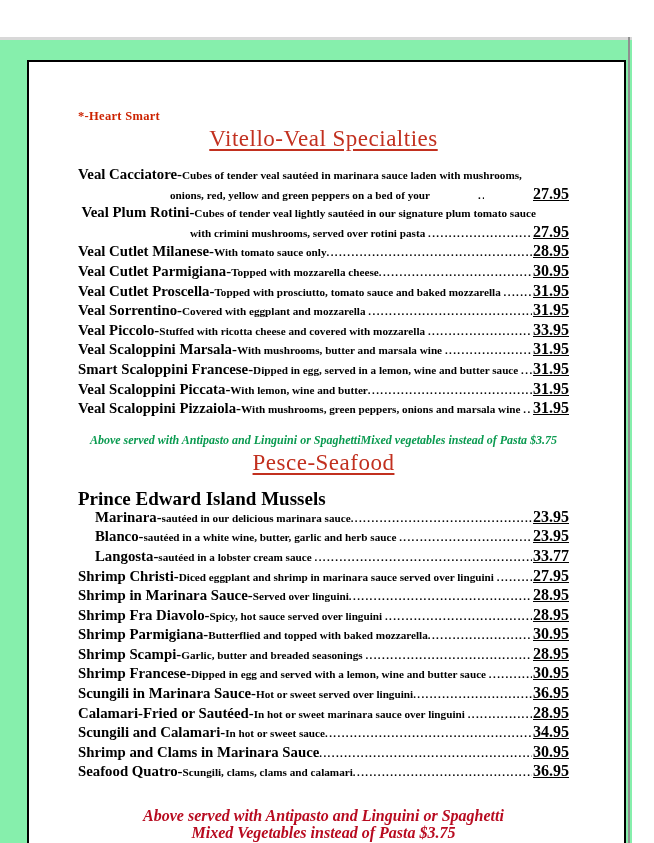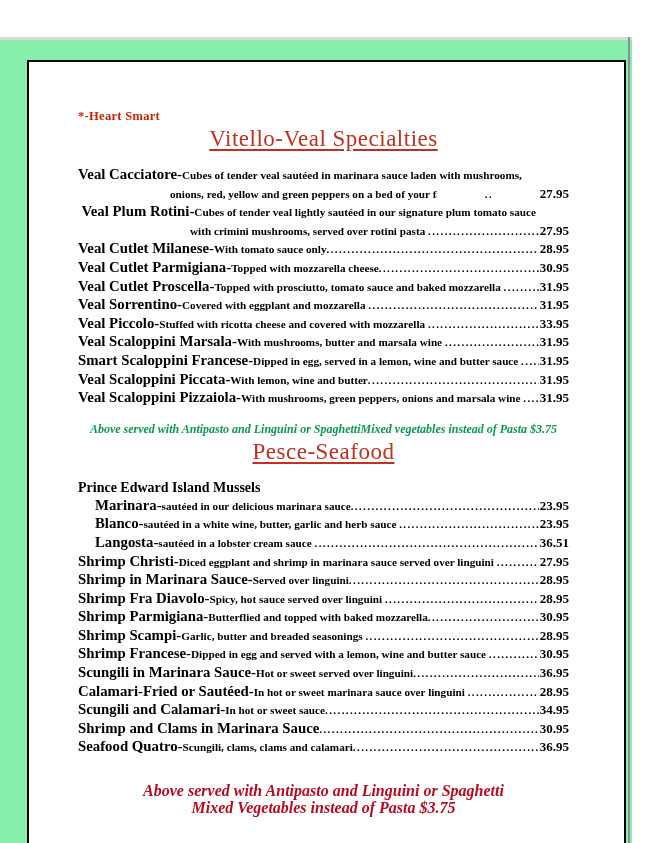--- a/index.html
+++ b/index.html
@@ -52,36 +52,36 @@
   .row { display: flex; align-items: baseline; line-height: 17.6px; }
   .nm { font-size: 14.8px; font-weight: 700; white-space: pre; flex-shrink: 0; }
   .ds {
     font-size: 11.2px; font-weight: 700; white-space: pre;
     overflow: hidden; flex-shrink: 1; min-width: 0;
   }
   .dots {
     flex: 1 1 0; min-width: 6px; overflow: hidden; white-space: nowrap;
     font-size: 11px; font-weight: 700; letter-spacing: 1.4px;
   }
-  .pr { font-size: 13px; font-weight: 700; flex-shrink: 0; padding-left: 1px; }
+  .pr { font-size: 16px; font-weight: 700; flex-shrink: 0; padding-left: 1px; text-decoration: underline; }
   .ind17  { padding-left: 17px; }
   .ind92  { padding-left: 92px; gap: 48px; }
   .ind112 { padding-left: 112px; }
   .green-note {
     text-align: center;
     color: #0a9a50;
     font-weight: 700;
     font-style: italic;
     font-size: 12px;
     line-height: 15px;
     margin-top: 14px;
     margin-bottom: 2px;
   }
   .group-header {
-    font-size: 14px; font-weight: 700; line-height: 18px; margin-top: 12px;
+    font-size: 19px; font-weight: 700; line-height: 18px; margin-top: 12px;
   }
   .red-note {
     text-align: center;
     color: #b80b20;
     font-weight: 700;
     font-style: italic;
     font-size: 16px;
     line-height: 16.5px;
     margin-top: 26px;
   }
@@ -191,21 +191,21 @@
       <div class="row ind17">
         <span class="nm">Blanco-</span>
         <span class="ds">sautéed in a white wine, butter, garlic and herb sauce </span>
         <span class="dots">........................................................................................................................................................................................................</span>
         <span class="pr">23.95</span>
       </div>
       <div class="row ind17">
         <span class="nm">Langosta-</span>
         <span class="ds">sautéed in a lobster cream sauce </span>
         <span class="dots">........................................................................................................................................................................................................</span>
-        <span class="pr">36.51</span>
+        <span class="pr">33.77</span>
       </div>
       <div class="row">
         <span class="nm">Shrimp Christi-</span>
         <span class="ds">Diced eggplant and shrimp in marinara sauce served over linguini </span>
         <span class="dots">........................................................................................................................................................................................................</span>
         <span class="pr">27.95</span>
       </div>
       <div class="row">
         <span class="nm">Shrimp in Marinara Sauce-</span>
         <span class="ds">Served over linguini</span>

